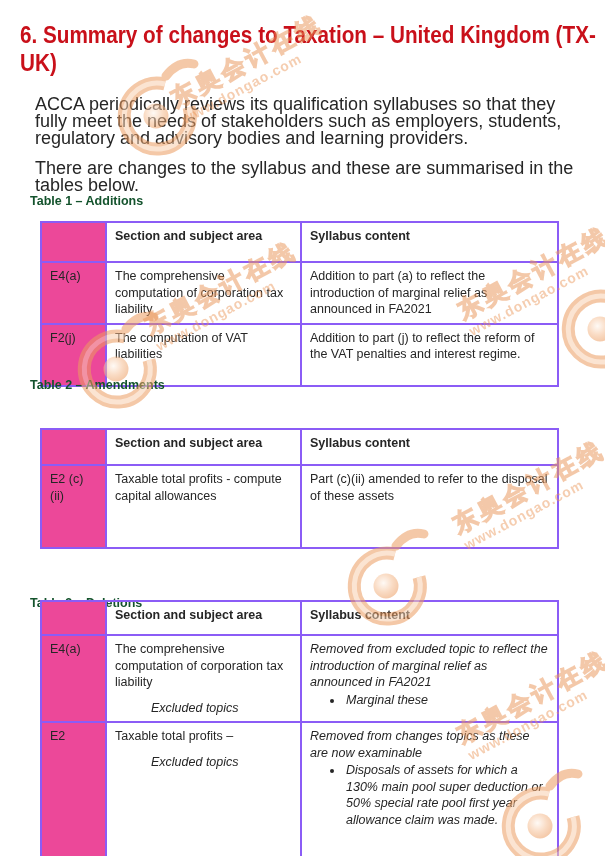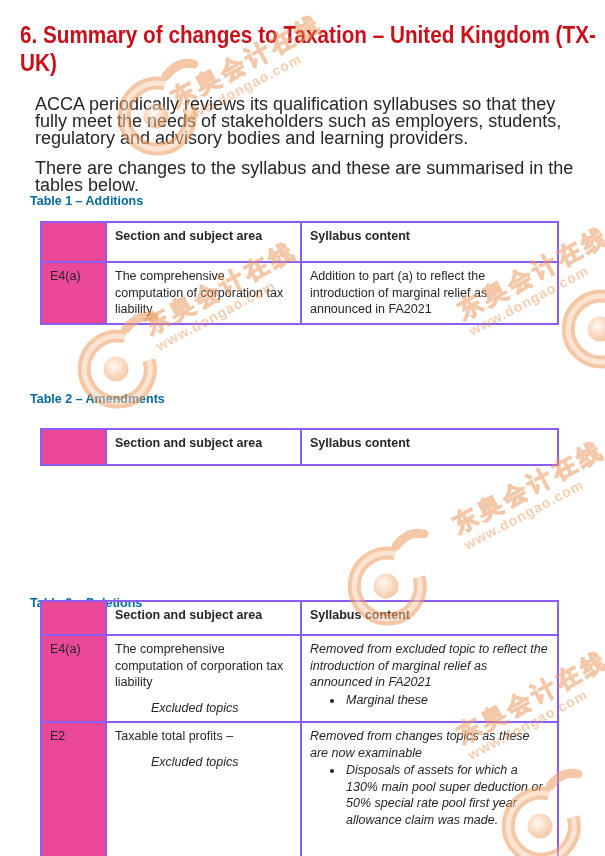--- a/index.html
+++ b/index.html
@@ -17,22 +17,22 @@
     color:#c9101a;font-weight:bold;font-size:23px;line-height:28px;
   }
   .doc-title .tline{display:block;white-space:nowrap;transform:scaleX(.9);transform-origin:0 0;}
 
   
   .para{left:35px;width:548px;font-size:18px;line-height:17px;color:#262626;}
   .p1{top:78px;}
   .p2{top:142px;}
 
   
-  .tbl-caption{left:30px;font-size:12.5px;font-weight:bold;color:#0369a1;}
-  .cap1{top:194px;} .cap2{top:392px;} .cap3{top:596px;}
+  .tbl-caption{left:30px;font-size:12.5px;font-weight:bold;color:#14532d;}
+  .cap1{top:194px;} .cap2{top:378px;} .cap3{top:596px;}
 
   
   table.doc-table{
     left:40px;width:517px;border-collapse:collapse;table-layout:fixed;
     font-size:12.5px;line-height:16.5px;color:#262626;
   }
   .t1{top:221px;} .t2{top:428px;} .t3{top:600px;}
   col.c1{width:65px;} col.c2{width:195px;} col.c3{width:257px;}
   .doc-table th,.doc-table td{
     border:2px solid #8b5cf6;vertical-align:top;text-align:left;
@@ -88,36 +88,46 @@
       <tr class="hdr-row">
     <th class="refcell"></th>
     <th>Section and subject area</th>
     <th>Syllabus content</th>
   </tr>
   <tr class="r1">
     <td class="refcell">E4(a)</td>
     <td>The comprehensive computation of corporation tax liability</td>
     <td>Addition to part (a) to reflect the introduction of marginal relief as announced in FA2021</td>
   </tr>
+  <tr class="r2">
+    <td class="refcell">F2(j)</td>
+    <td>The computation of VAT liabilities</td>
+    <td>Addition to part (j) to reflect the reform of the VAT penalties and interest regime.</td>
+  </tr>
 </tbody>
   </table>
 
 <div class="abs tbl-caption cap2">Table 2 – Amendments</div>
 <table class="abs doc-table t2">
   <colgroup>
       <col class="c1">
       <col class="c2">
       <col class="c3">
     </colgroup>
   <tbody>
       <tr class="hdr-row">
     <th class="refcell"></th>
     <th>Section and subject area</th>
     <th>Syllabus content</th>
   </tr>
+  <tr class="r1">
+    <td class="refcell">E2 (c)(ii)</td>
+    <td>Taxable total profits - compute capital allowances</td>
+    <td>Part (c)(ii) amended to refer to the disposal of these assets</td>
+  </tr>
 </tbody>
   </table>
 
 <div class="abs tbl-caption cap3">Table 3 – Deletions</div>
 <table class="abs doc-table t3">
   <colgroup>
       <col class="c1">
       <col class="c2">
       <col class="c3">
     </colgroup>

